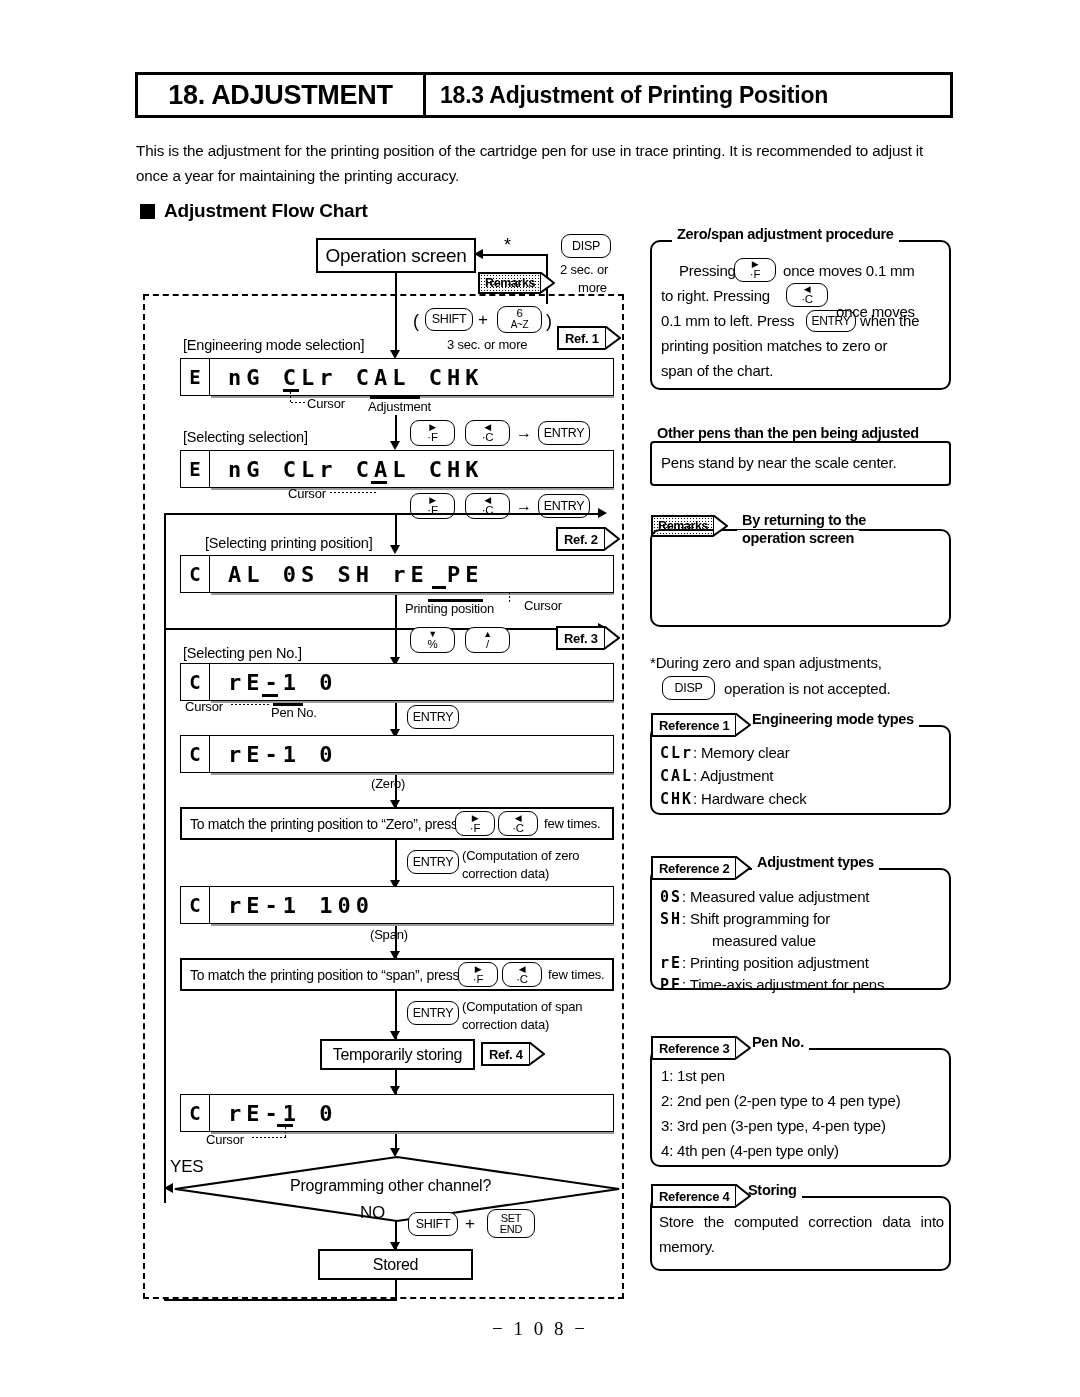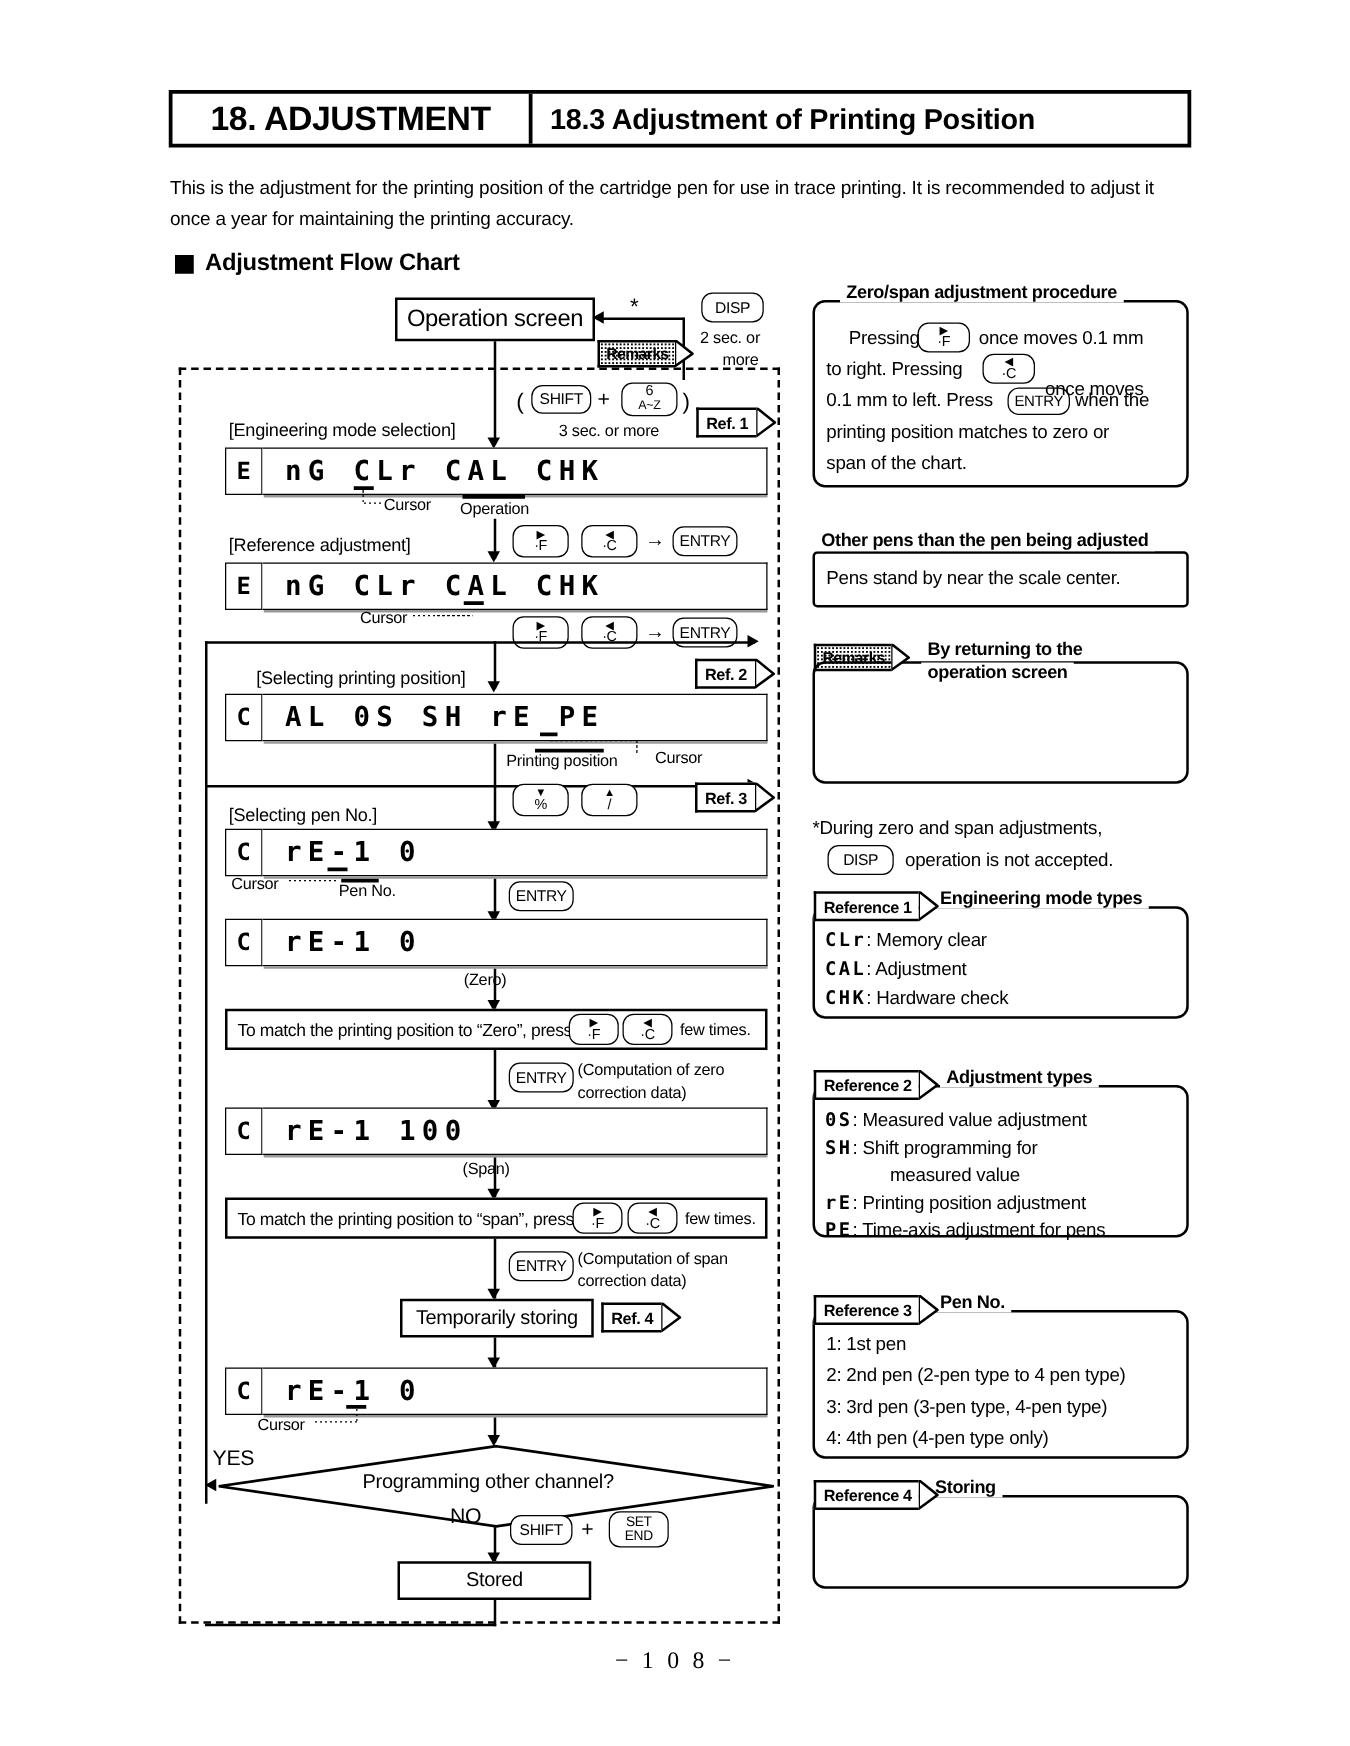--- a/index.html
+++ b/index.html
@@ -158,23 +158,23 @@
     <div class="lcd-ind">E</div>
     <div class="lcd-main">nG  CLr  CAL  CHK</div>
   </div>
   <div class="ln" style="left:211px;top:396px;width:403px;height:2px;background:#9a9a9a;"></div>
 
   <div class="ln" style="left:283px;top:389px;width:16px;height:3px;"></div>
   <div class="ln vln" style="left:290px;top:392px;height:10px;width:1px;background:repeating-linear-gradient(#000 0 2px,transparent 2px 4px);"></div>
   <div class="ln hln" style="left:291px;top:402px;width:14px;height:1px;background:repeating-linear-gradient(90deg,#000 0 2px,transparent 2px 4px);"></div>
   <div class="txt-s" style="left:307px;top:396px;">Cursor</div>
   <div class="ln" style="left:370px;top:396px;width:50px;height:3px;"></div>
-  <div class="txt-s" style="left:368px;top:399px;">Operation</div>
-
-  <div class="txt" style="left:183px;top:429px;">[Reference adjustment]</div>
+  <div class="txt-s" style="left:368px;top:399px;">Adjustment</div>
+
+  <div class="txt" style="left:183px;top:429px;">[Selecting selection]</div>
   <div class="ln vln" style="left:395px;top:415px;height:32px;"></div>
   <div class="arw-d" style="left:390px;top:441px;"></div>
 
   <div class="key" style="left:410px;top:420px;width:45px;height:26px;">
     <span class="tri">▶</span>
     <span class="sub">·F</span>
   </div>
   <div class="key" style="left:465px;top:420px;width:45px;height:26px;">
     <span class="tri">◀</span>
     <span class="sub">·C</span>
@@ -483,16 +483,17 @@
   <div class="panel-tx" style="left:661px;top:1138px;">4: 4th pen (4-pen type only)</div>
 
   <div class="panel-bd" style="left:650px;top:1196px;width:301px;height:75px;"></div>
   <div class="ref" style="left:651px;top:1184px;z-index:4;">
     <div class="ref-body">Reference 4</div>
     <svg class="ref-tip" viewBox="0 0 16 24">
       <polygon points="0,0 15,12 0,23" fill="#fff" stroke="#000" stroke-width="2"></polygon>
     </svg>
   </div>
   <div class="panel-ttl" style="left:743px;top:1182px;">Storing</div>
+  <div class="panel-tx just" style="left:659px;top:1209px;width:285px;line-height:25px;">Store the computed correction data into memory.</div>
 
   <div class="pgno">− 1 0 8 −</div>
 
 </div>
 
 </body></html>

